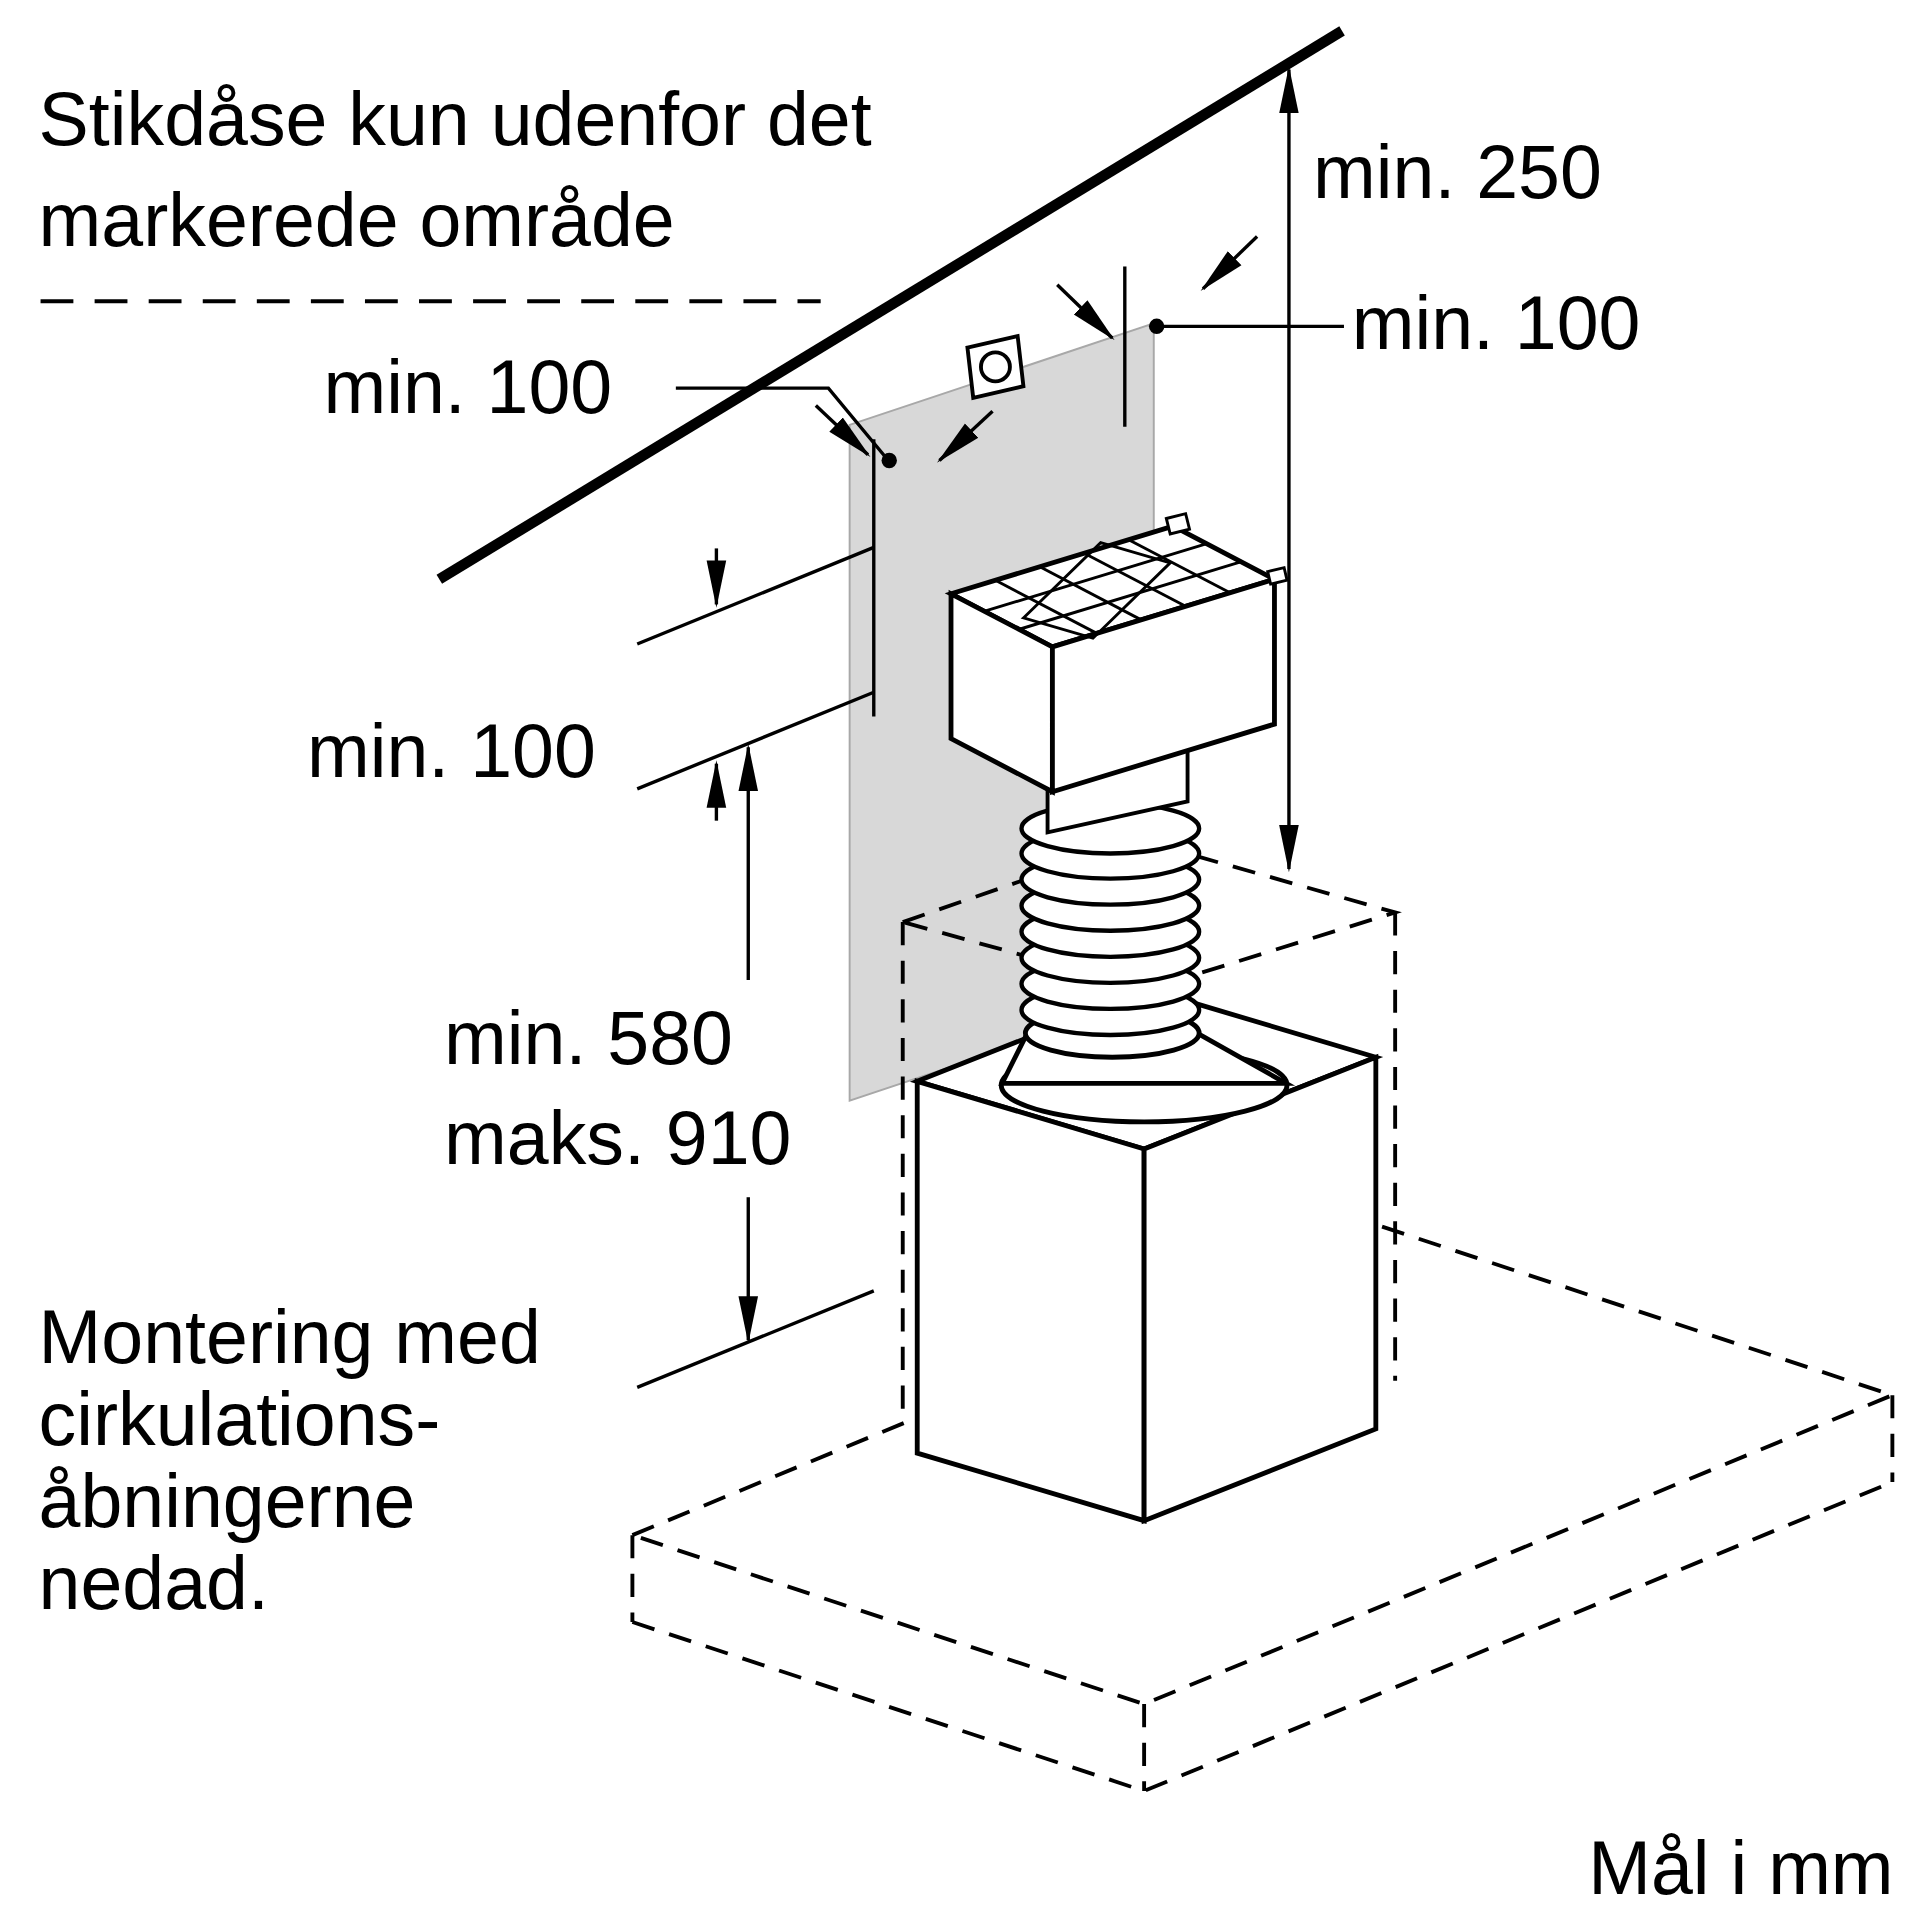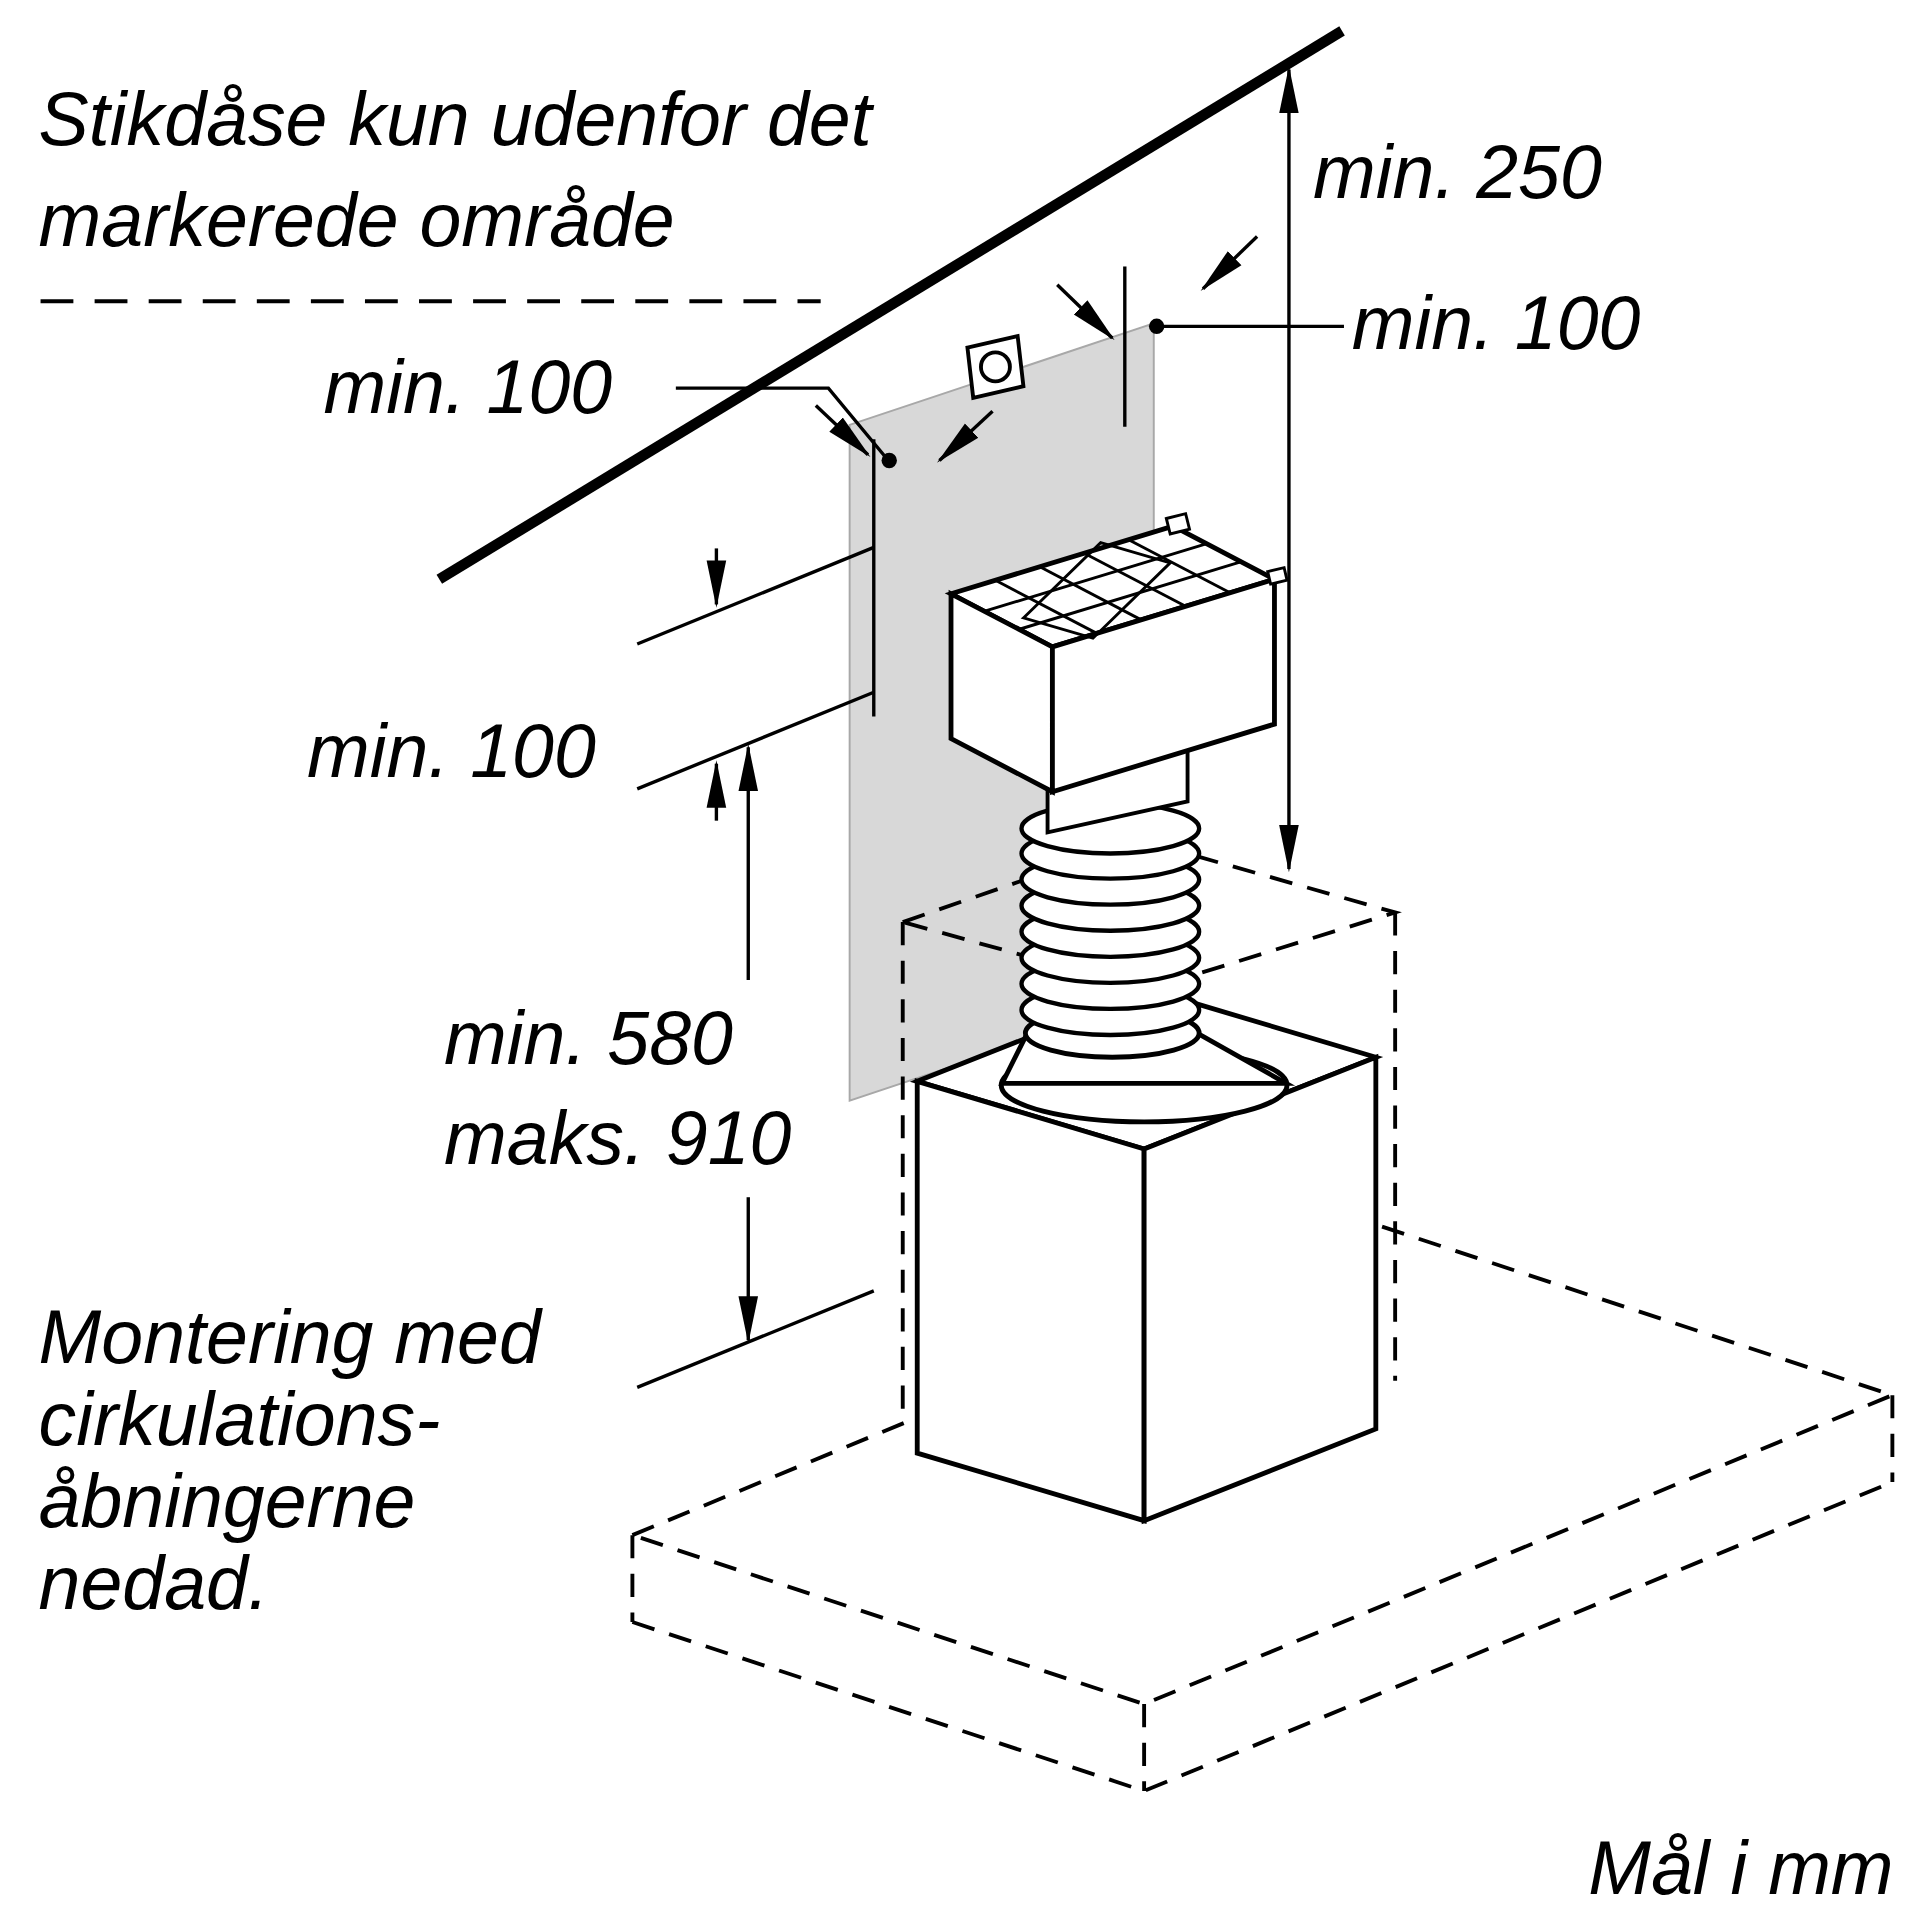--- a/index.html
+++ b/index.html
@@ -1,16 +1,16 @@
 <!DOCTYPE html>
 <html><head>
 <meta charset="utf-8">
 <style>
   html,body{margin:0;padding:0;background:#ffffff;}
-  .canvas{position:relative;width:1931px;height:1931px;background:#ffffff;overflow:hidden;font-style:italic;}
+  .canvas{position:relative;width:1931px;height:1931px;background:#ffffff;overflow:hidden;}
   svg{display:block;}
   text{font-family:"Liberation Sans","DejaVu Sans",sans-serif;font-size:78px;fill:#000;}
   .thin{stroke:#000;stroke-width:3.5;fill:none;}
   .main{stroke:#000;stroke-width:5;fill:#ffffff;}
   .dash{stroke:#000;stroke-width:4;fill:none;stroke-dasharray:24 16;}
 </style>
 </head>
 <body>
 
 <div class="canvas">

